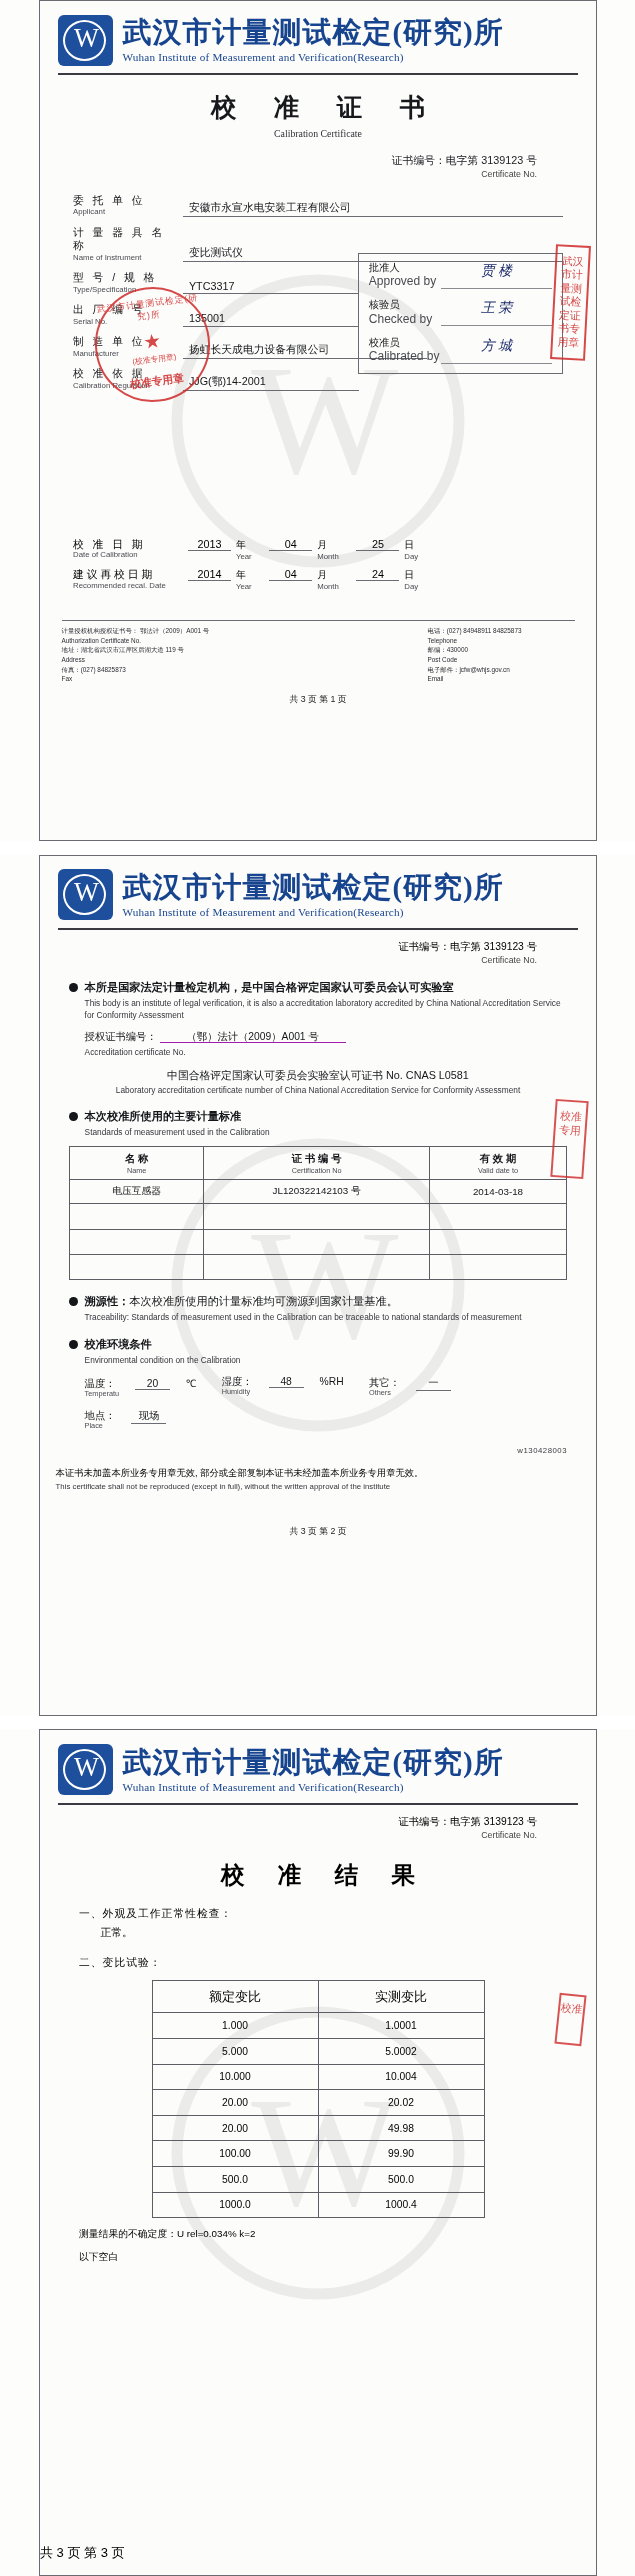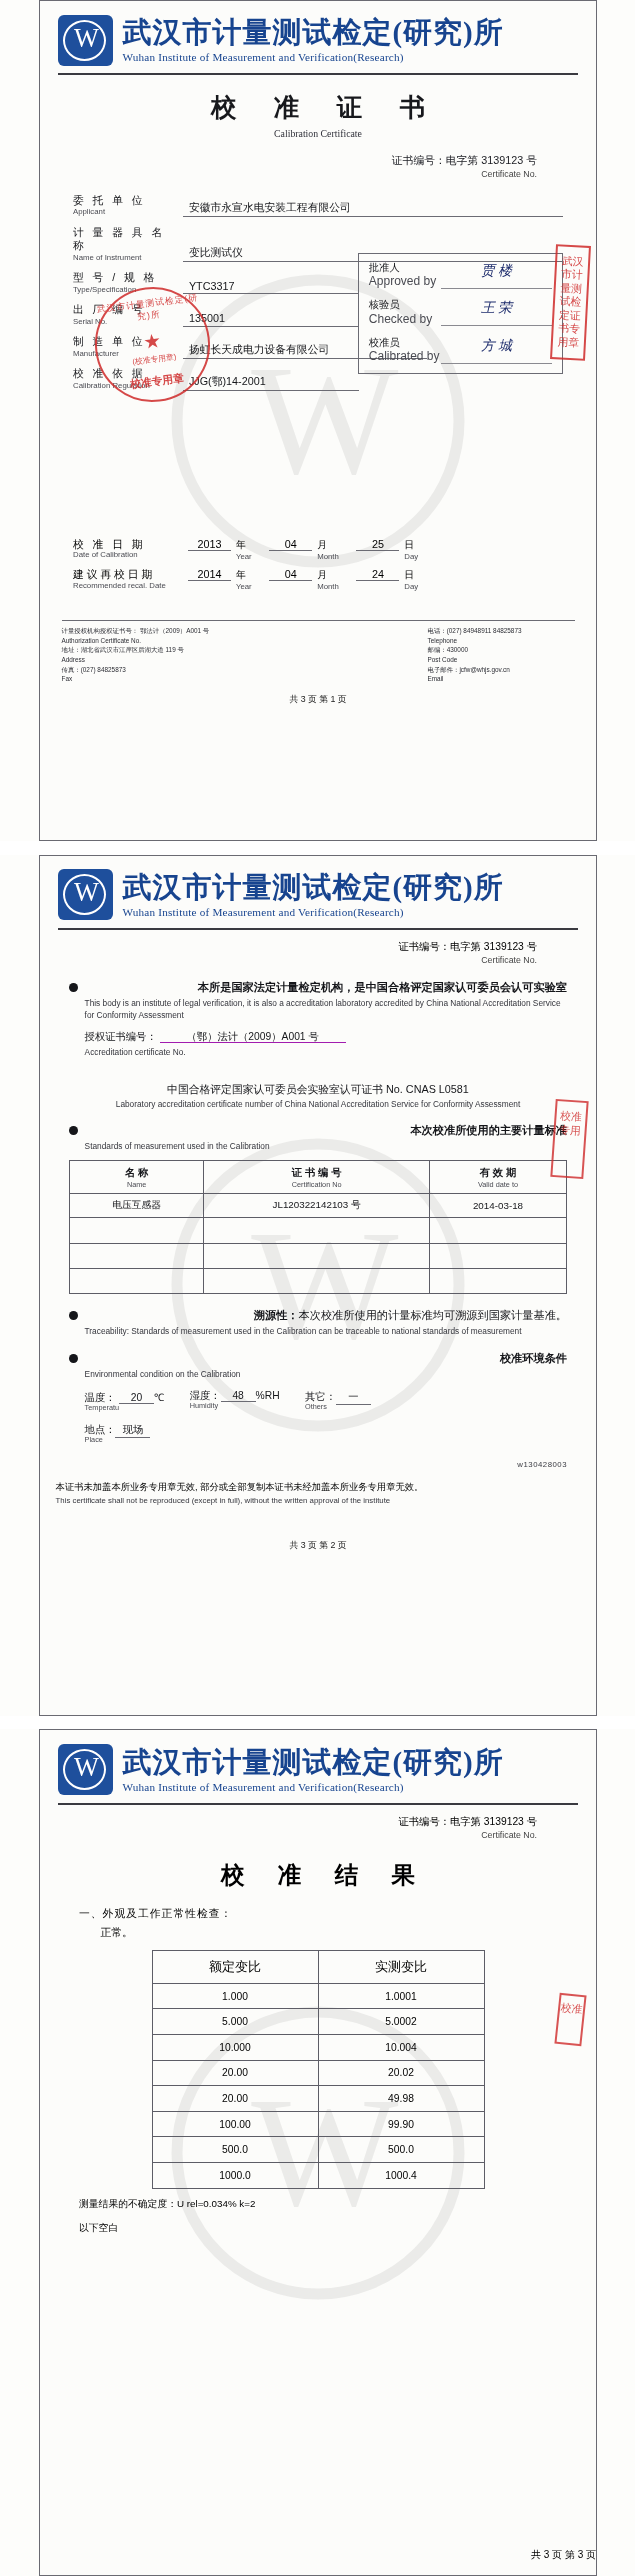--- a/index.html
+++ b/index.html
@@ -257,50 +257,50 @@
     text-align: center;
     font-size: 8.8px;
     color: #222;
     margin-top: 9.8px;
     padding-bottom: 9.8px;
   }
 
   
   .p2-certno { text-align: right; margin: 9.8px 59px 0 0; font-size: 10.3px; line-height: 1.4; }
   .p2-body { margin: 13.7px 29px 0 29px; font-size: 10.3px; color: #15161a; }
-  .bullet-line { display: flex; align-items: flex-start; margin-top: 13.7px; justify-content: space-between; }
+  .bullet-line { display: flex; align-items: flex-start; margin-top: 13.7px; }
   .bullet {
     width: 8.8px; height: 8.8px; border-radius: 50%;
     background: #15161a; flex: 0 0 8.8px; margin-top: 2.9px; margin-right: 6.8px;
   }
   .b-cn { font-size: 11.2px; font-weight: bold; }
   .b-en { font-size: 8.3px; color: #34353c; margin: 2px 0 0 15.6px; line-height: 1.45; }
   .kv-line { margin: 8.8px 0 0 15.6px; font-size: 10.3px; }
   .kv-line .ul { border-bottom: 1px solid #a21caf; padding: 0 27px; }
-  .center-strong { text-align: center; font-size: 10.8px; margin-top: 25px; }
+  .center-strong { text-align: center; font-size: 10.8px; margin-top: 11px; }
   .center-en { text-align: center; font-size: 8.3px; color: #34353c; margin-top: 2px; }
 
   table.std {
     width: 100%;
     border-collapse: collapse;
     margin-top: 7.8px;
     font-size: 9.8px;
   }
   table.std th, table.std td {
     border: 1px solid #5d5d66;
     padding: 4.9px 3.9px;
     text-align: center;
     color: #15161a;
   }
   table.std th .th-en { display: block; font-size: 7.3px; color: #4a4b52; font-weight: normal; }
   table.std th { font-weight: bold; font-size: 10.3px; }
 
   .env-block { margin: 9.8px 0 0 15.6px; font-size: 10.3px; }
   .env-row { display: flex; gap: 25.4px; margin-top: 9.8px; }
-  .env-item { display: flex; align-items: baseline; gap: 0; }
+  .env-item { display: flex; align-items: baseline; gap: 16px; }
   .env-item .el { line-height: 1.2; }
   .env-item .el .en { display: block; font-size: 7.3px; color: #4a4b52; }
   .env-item .ev { border-bottom: 1px solid #6b6b73; min-width: 35px; text-align: center; }
   .doccode { text-align: right; font-size: 7.8px; color: #3a3b42; margin-top: 15.6px; letter-spacing: 0.5px; }
   .notice { margin: 11.7px 15.6px 0 15.6px; font-size: 9.3px; line-height: 1.5; }
   .notice .en { font-size: 7.8px; color: #34353c; }
   .seal-rect2 {
     position: absolute;
     right: 9.8px;
     top: 244px;
@@ -351,22 +351,22 @@
     font-size: 10.8px;
     text-align: center;
     padding-top: 5.9px;
     z-index: 4;
     opacity: 0.8;
     transform: rotate(6deg);
   }
   .pagemark3 {
     position: absolute;
     bottom: 13.7px; left: 0; right: 0;
-    text-align: right;
-    font-size: 10px;
+    text-align: left;
+    font-size: 13px;
   }
   .gap { height: 13.7px; background: #ffffff; }
 </style>
 </head>
 <body>
 
 <div class="page" style="height:841px;">
   <div class="page-inner">
     <div class="watermark">
       <div class="wm-text">W</div>
@@ -681,20 +681,23 @@
         <div class="en" style="font-size:8.8px;color:#444">Certificate No.</div>
       </div>
 
       <div class="p3-title">校 准 结 果</div>
 
       <div class="p3-sec">
         <div class="sec-h">一、外观及工作正常性检查：</div>
         <div class="sec-sub">正常。</div>
       </div>
 
+      <div class="p3-sec">
+        <div class="sec-h">二、变比试验：</div>
+      </div>
 
       <table class="res">
         <thead>
           <tr>
             <th>额定变比</th>
             <th>实测变比</th>
           </tr>
         </thead>
         <tbody>
           <tr>

